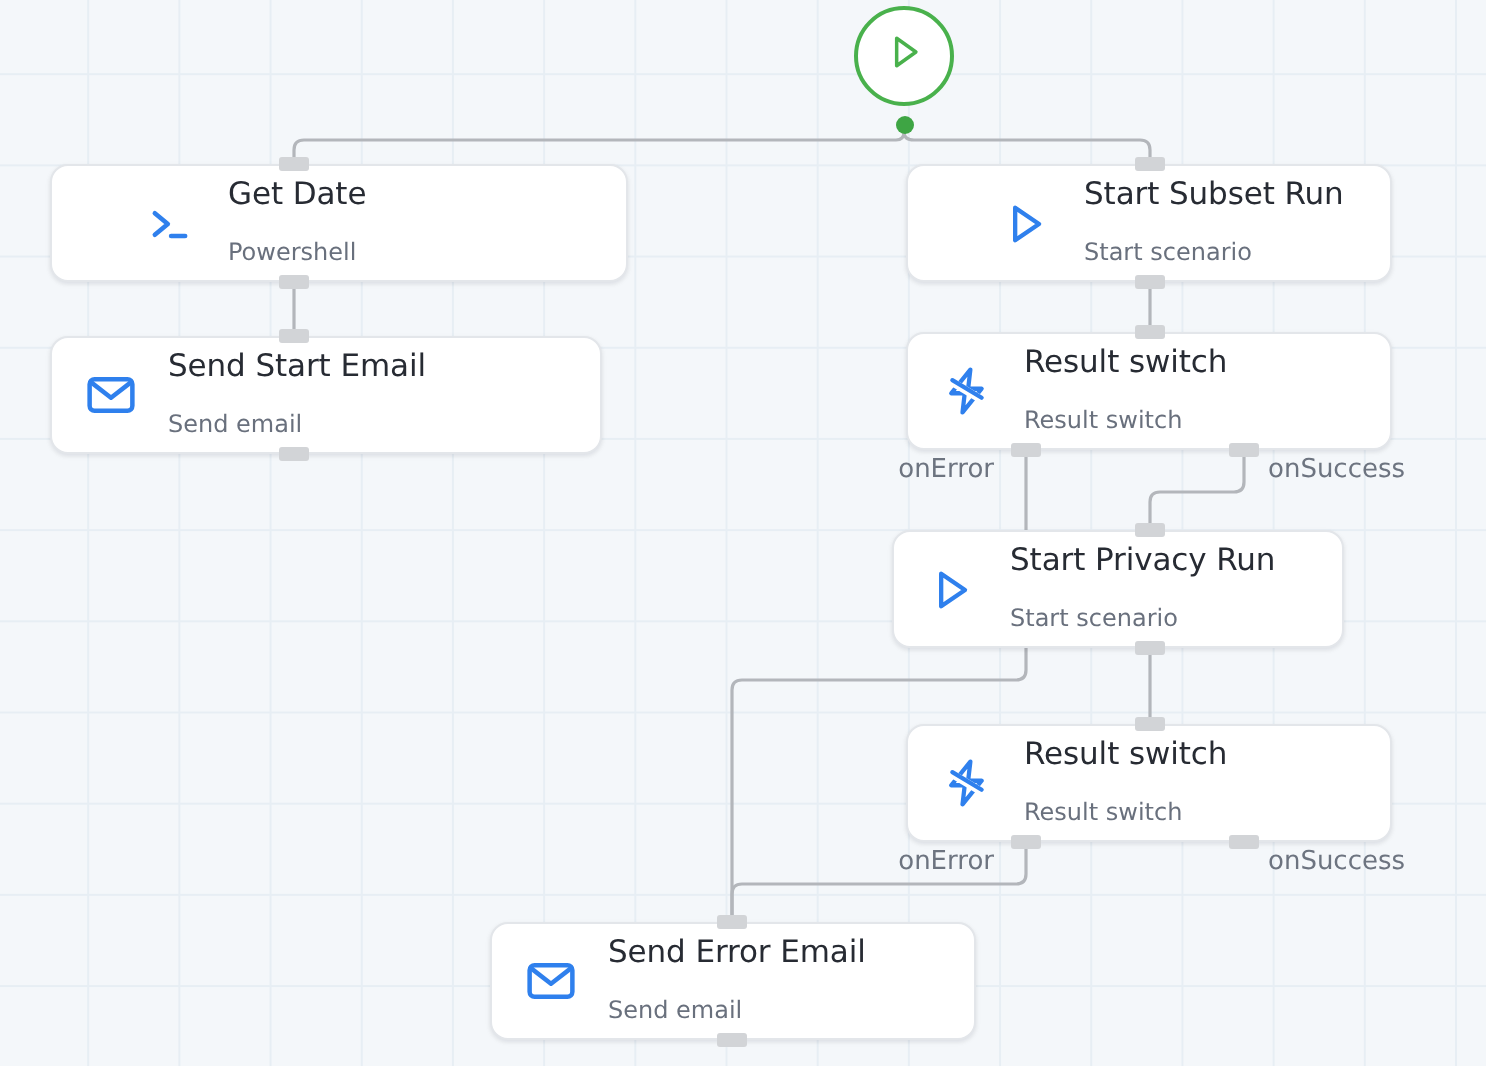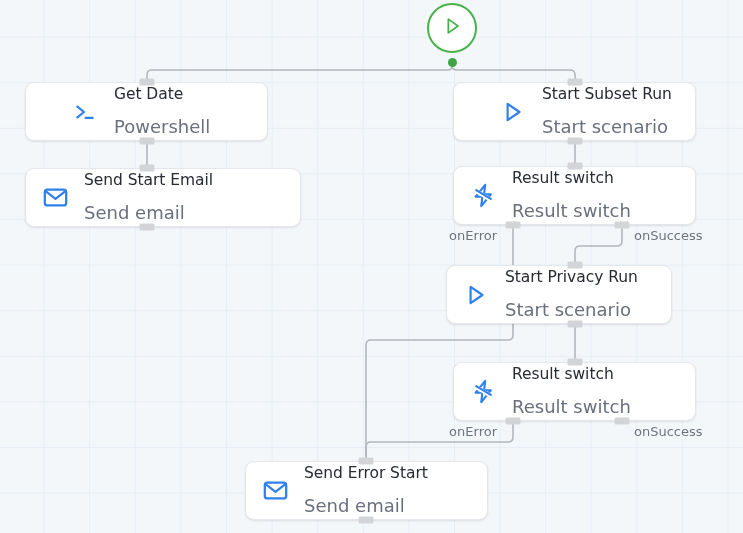--- a/index.html
+++ b/index.html
@@ -45,21 +45,21 @@
   }
   .node-text { display: flex; flex-direction: column; justify-content: center; min-width: 0; }
   .node-title {
     font-size: 15.5px;
     color: #272b33;
     line-height: 1.26;
     letter-spacing: -0.05px;
     white-space: nowrap;
   }
   .node-sub {
-    font-size: 18px;
+    font-size: 12px;
     color: #69707d;
     line-height: 1.3;
     margin-top: 11px;
     white-space: nowrap;
   }
   .port {
     position: absolute;
     width: 15px; height: 7px;
     background: #d2d4d7;
     border-radius: 1.5px;
@@ -121,21 +121,21 @@
 
   <div id="start-node" style="left:427px; top:3px;">
     <span>
       <svg width="22" height="22" viewBox="0 0 24 24" fill="none" stroke="#49b14c" stroke-width="1.9" stroke-linejoin="round">
         <path d="M8 4.5 L18.5 12 L8 19.5 Z"></path>
       </svg>
     </span>
   </div>
   <div id="start-dot" style="left:448px; top:58px;"></div>
 
-  <div class="node" style="left:25px; top:82px; width:243px; height:59px;padding-left:44px;">
+  <div class="node" style="left:25px; top:82px; width:289px; height:59px;padding-left:44px;">
     <span class="node-icon">
       <svg width="26" height="26" viewBox="0 0 24 24" fill="none" stroke="#2f80ed" stroke-width="2.1" stroke-linecap="round" stroke-linejoin="round">
         <path d="M5 7 L11 12 L5 17"></path>
         <path d="M12.5 17.5 L19 17.5"></path>
       </svg>
     </span>
     <span class="node-text">
       <span class="node-title">Get Date</span>
       <span class="node-sub">Powershell</span>
     </span>
@@ -225,20 +225,20 @@
   <div class="edge-label right-of" style="left:634px; top:431px;">onSuccess</div>
 
   <div class="node" style="left:245px; top:461px; width:243px; height:59px;">
     <span class="node-icon">
       <svg width="27" height="27" viewBox="0 0 24 24" fill="none" stroke="#2f80ed" stroke-width="2" stroke-linecap="round" stroke-linejoin="round">
         <rect x="2.5" y="5" width="19" height="14" rx="2.2"></rect>
         <path d="M3.2 6.4 L12 13.2 L20.8 6.4"></path>
       </svg>
     </span>
     <span class="node-text">
-      <span class="node-title">Send Error Start</span>
+      <span class="node-title">Send Error Email</span>
       <span class="node-sub">Send email</span>
     </span>
   </div>
   <div class="port port-top" style="left:366px; top:461px;"></div>
   <div class="port port-bot" style="left:366px; top:520px;"></div>
 
 </div>
 
 </body></html>

